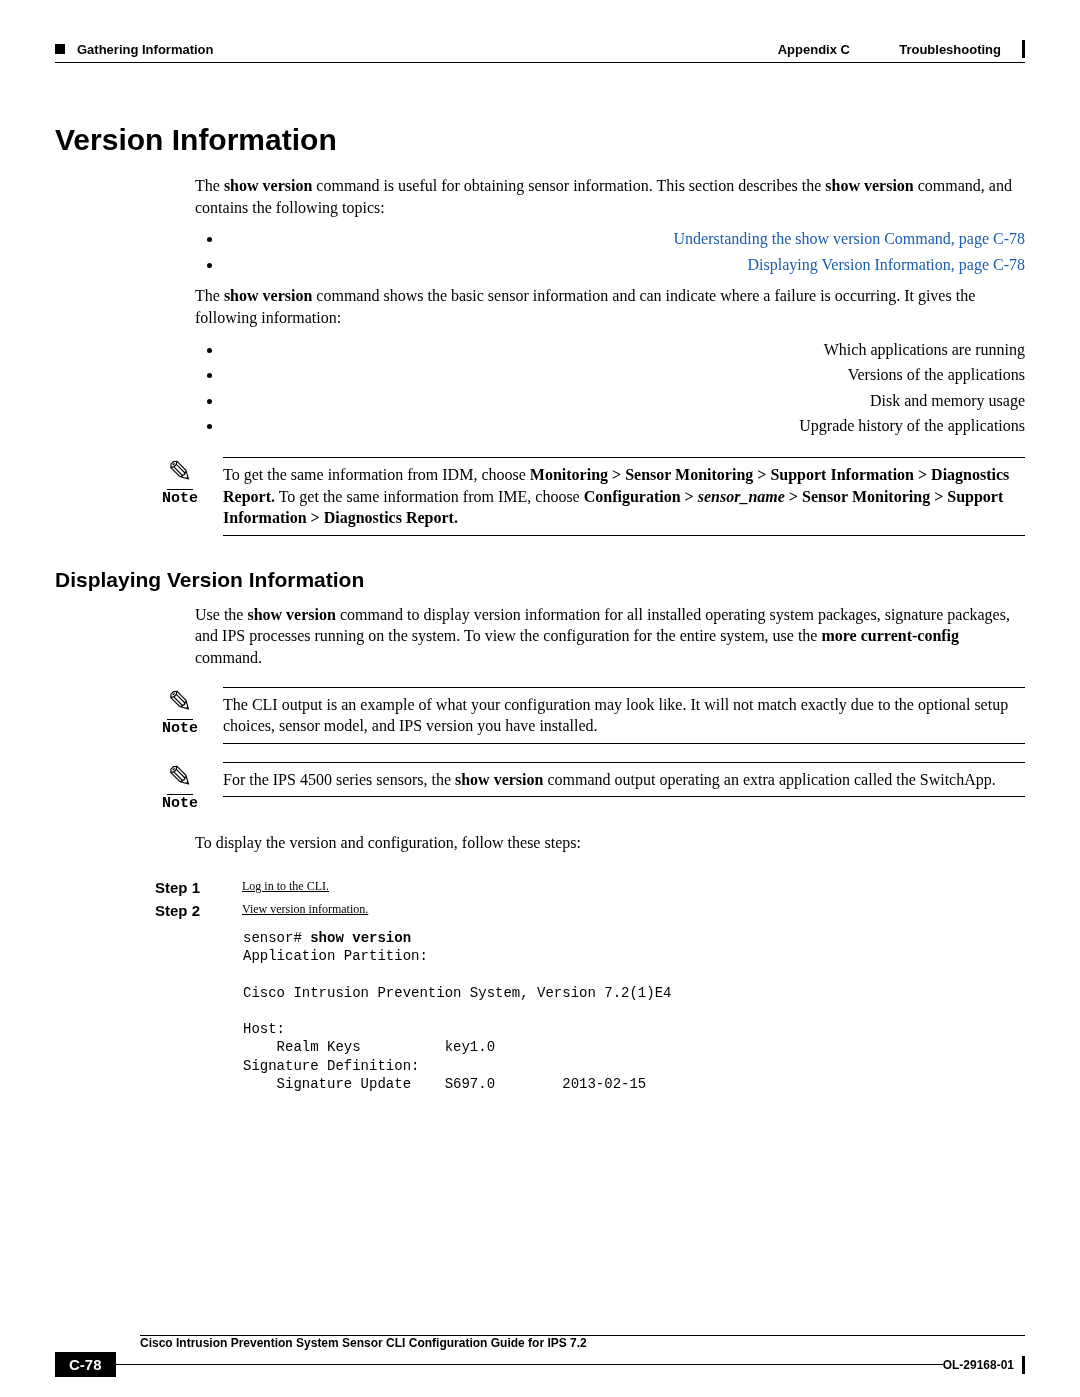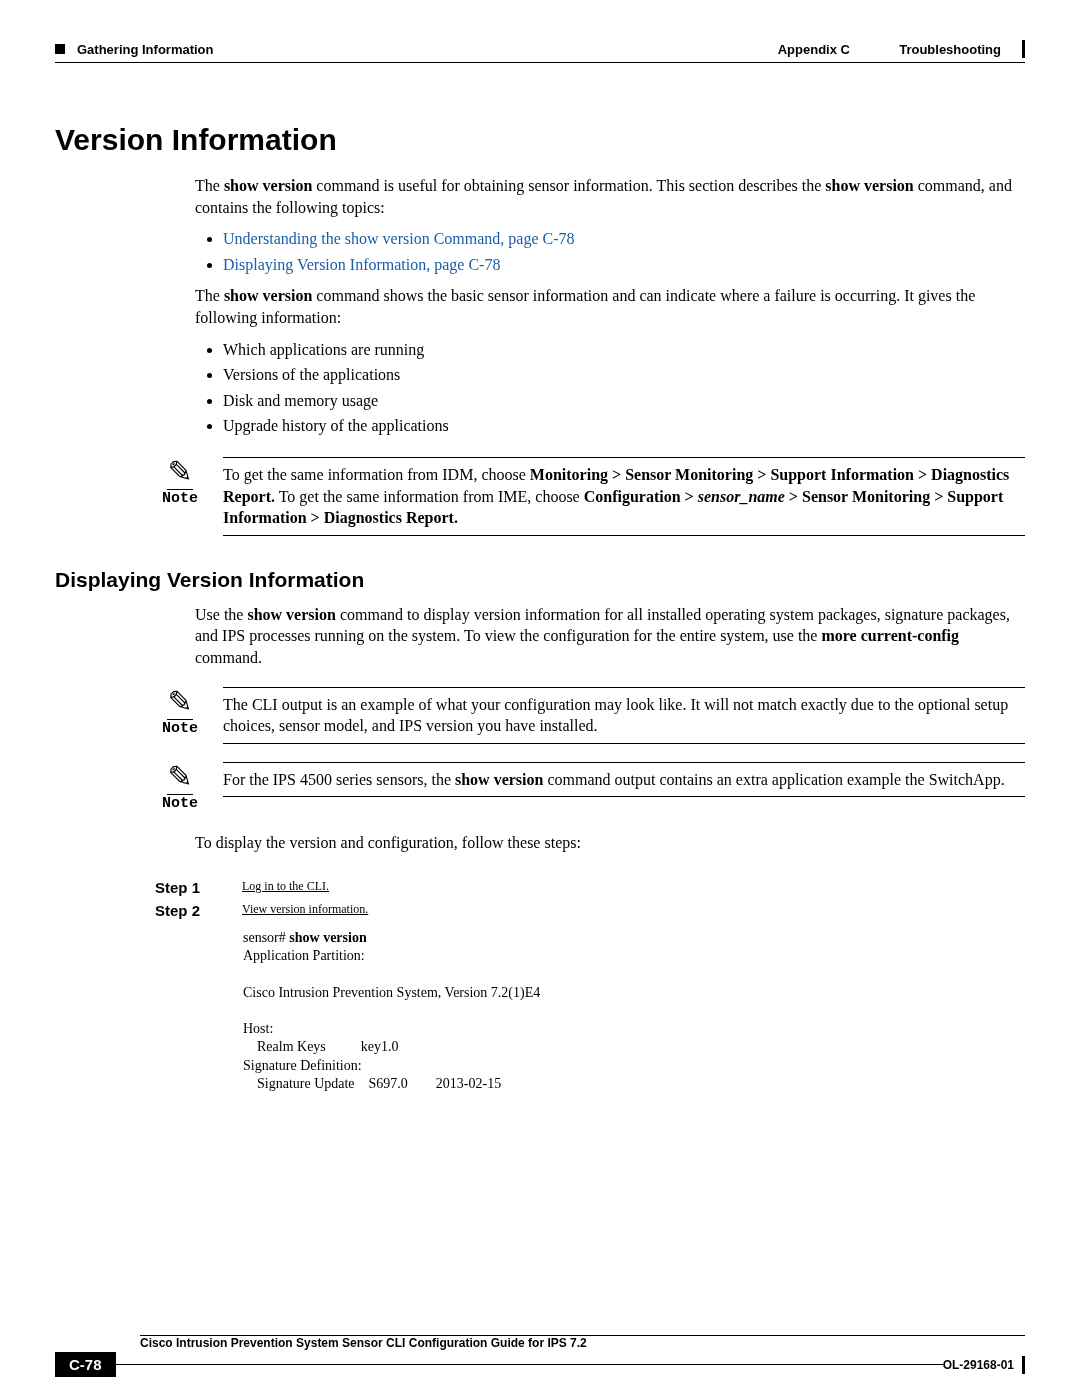--- a/index.html
+++ b/index.html
@@ -72,20 +72,21 @@
     .indent-block {
       margin-left: 140px;
     }
     .bullet-list {
       margin: 8px 0 8px 0;
       padding-left: 28px;
     }
     .bullet-list li {
       font-size: 16px;
       line-height: 1.6;
+      text-align: right;
     }
     .link {
       color: #1a5dab;
     }
     .note-block {
       display: flex;
       margin: 18px 0 0 100px;
       gap: 18px;
     }
     .note-icon-col {
@@ -126,21 +127,21 @@
       font-weight: bold;
       font-size: 15px;
       width: 75px;
     }
     .step-body {
       font-size: 12px;
       flex: 1;
       text-decoration: underline;
     }
     .code-block {
-      font-family: Liberation Serif, serif;
+      font-family: Liberation Mono, monospace;
       font-size: 14px;
       white-space: pre;
       margin-left: 188px;
       line-height: 1.3;
       margin-top: 10px;
     }
     .code-bold {
       font-weight: bold;
     }
     .footer {
@@ -269,21 +270,21 @@
   </div>
 
   <div class="note-block">
     <div class="note-icon-col">
       <span class="pencil-icon note-underline">✎</span>
       <span class="note-label">Note</span>
     </div>
     <div style="flex:1;">
       <hr class="note-hr">
       <div class="note-body" style="padding:6px 0;">
-        <span>For the IPS 4500 series sensors, the </span><b>show version</b><span> command output contains an extra application example the SwitchApp.</span>
+        <span>For the IPS 4500 series sensors, the </span><b>show version</b><span> command output operating an extra application called the SwitchApp.</span>
       </div>
       <hr class="note-hr">
     </div>
   </div>
 
   <div class="indent-block" style="margin-top:20px;">
     <p class="body-text">To display the version and configuration, follow these steps:</p>
   </div>
 
   <div style="height:20px;"></div>

